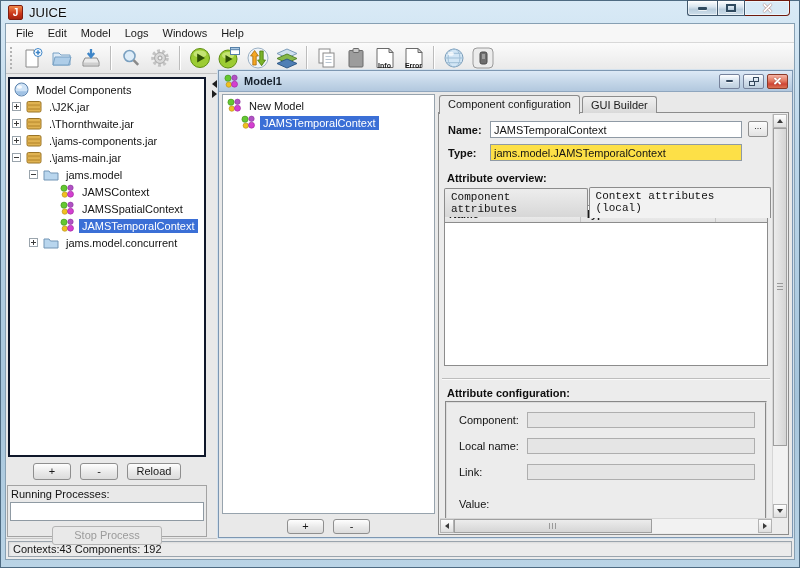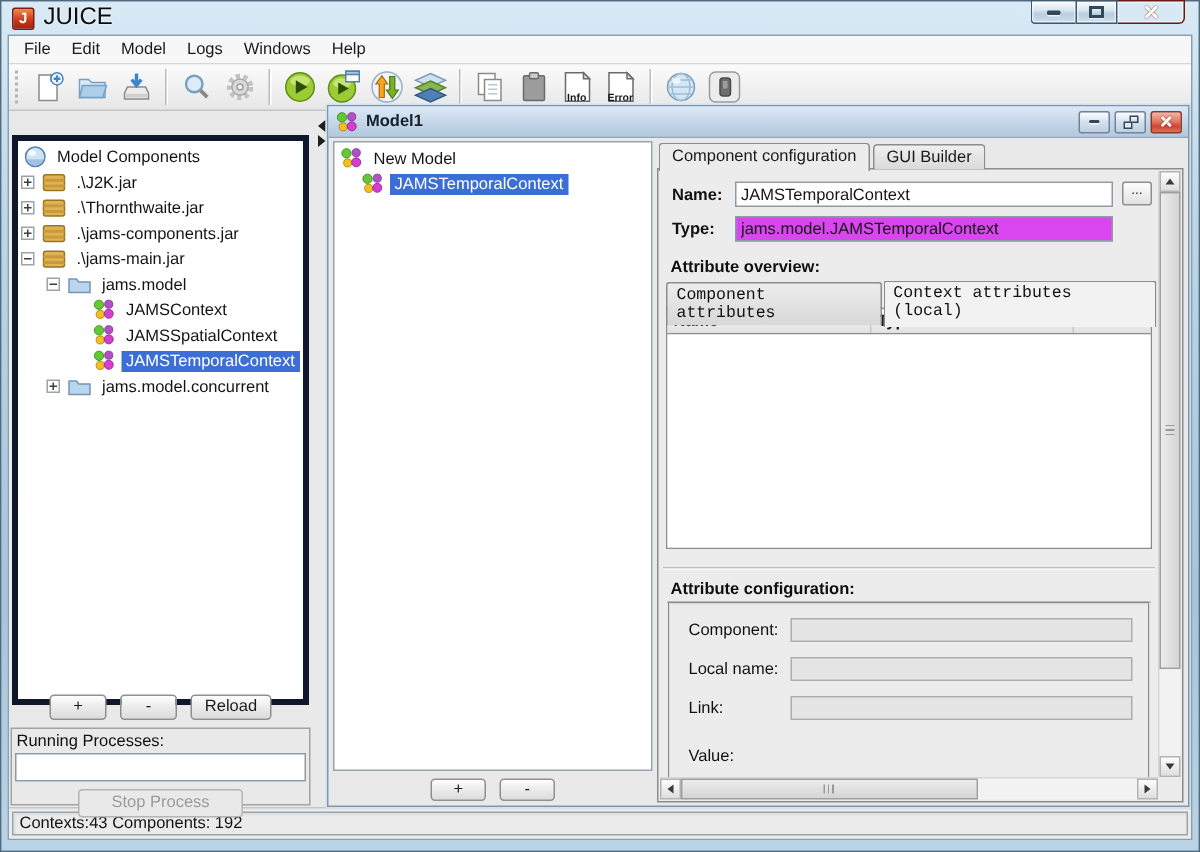--- a/index.html
+++ b/index.html
@@ -8,21 +8,21 @@
 
   .window { position:absolute; inset:0; width:800px; height:568px;
     background:linear-gradient(180deg,#d9eaf6 0%,#bdd7ea 25%,#a5c4db 70%,#bad4e6 100%);
     border:1px solid #4e6b82; }
 
   
   .titlebar { position:absolute; top:0; left:0; right:0; height:22px; display:flex; align-items:center; padding:0 7px; }
   .app-icon { width:15px; height:15px; border-radius:2px; border:1px solid #7e1d10;
     background:linear-gradient(180deg,#f08a4b,#ca3418 60%,#a52410); color:#fff; font-weight:bold; font-size:10px;
     display:flex; align-items:center; justify-content:center; }
-  .title-text { margin-left:6px; font-size:16px; color:#0c0c0c; text-shadow:0 0 2px #fff; }
+  .title-text { margin-left:6px; font-size:13px; color:#0c0c0c; text-shadow:0 0 2px #fff; }
   .win-controls { position:absolute; top:-1px; right:9px; display:flex; }
   .wbtn { height:16px; border:1px solid #41586d; display:flex; align-items:center; justify-content:center;
     background:linear-gradient(180deg,#fdfeff,#d9e6f0 40%,#b9cddd 60%,#cfdfeb); box-shadow:inset 0 0 0 1px rgba(255,255,255,.55); }
   .wbtn.minb { width:30px; border-radius:0 0 0 3px; border-right:none; }
   .wbtn.maxb { width:28px; }
   .wbtn.closeb { width:45px; border-left:none; border-radius:0 0 4px 0; border-color:#6e190d;
     background:linear-gradient(180deg,#f5b5a8,#e2english 0, #e07a65 40%, var(--close-red,#cf4434) 62%, #e69577); }
   .gdash { width:9px; height:3px; background:#2f4a5f; border-radius:1px; box-shadow:0 1px 0 rgba(255,255,255,.7); }
   .gbox { width:10px; height:8px; border:2px solid #2f4a5f; box-shadow:0 1px 0 rgba(255,255,255,.5); }
   .gx { position:relative; width:11px; height:10px; }
@@ -41,22 +41,22 @@
     display:flex; align-items:center; padding:0 2px; }
   .tb-handle { width:4px; height:22px; border-left:2px dotted #b3b3b3; margin:0 4px 0 2px; }
   .tb-sep { width:1px; height:24px; background:#bcbcbc; box-shadow:1px 0 0 #fff; margin:0 5px; }
   .tb-btn { width:29px; height:28px; display:flex; align-items:center; justify-content:center; position:relative; border-radius:2px; }
   .tb-badge { position:absolute; bottom:3px; left:0; right:0; text-align:center; font-size:7px; font-weight:bold; color:#1a1a1a; }
 
   .content { flex:1; position:relative; background:#e9e9e9; }
 
   
   .sidebar { position:absolute; left:0; top:0; bottom:0; width:204px; }
-  .tree-box { position:absolute; left:2px; top:16px; width:198px; height:380px; background:#fff;
-    border:4px solid #0f172a; overflow:hidden; padding-top:2px; }
+  .tree-box { position:absolute; left:2px; top:3px; width:198px; height:380px; background:#fff;
+    border:2px solid #0f172a; overflow:hidden; padding-top:2px; }
   .trow { display:flex; align-items:center; height:17px; white-space:nowrap; }
   .ind { display:inline-block; flex:none; }
   .handle { position:relative; width:9px; height:9px; border:1px solid #9aa4ac; background:#fff; flex:none; margin-right:5px; }
   .handle .hl { position:absolute; left:1px; right:1px; top:3px; height:1px; background:#3c3c3c; }
   .handle .vl { position:absolute; top:1px; bottom:1px; left:3px; width:1px; background:#3c3c3c; }
   .ticon { flex:none; margin-right:4px; display:flex; }
   .tlabel { padding:1px 3px; color:#141414; }
   .tlabel.sel { background:var(--sel,#3b6fd6); color:#fff; }
 
   .side-buttons { position:absolute; top:389px; left:2px; width:198px; display:flex; justify-content:center; gap:9px; }
@@ -104,21 +104,21 @@
   .tab { border:1px solid #8c8c8c; border-bottom:none; border-radius:3px 3px 0 0; padding:2px 8px; margin-right:2px;
     background:linear-gradient(#f0f0f0,#d9d9d9); color:#1a1a1a; }
   .tab.active { background:#ececec; padding-bottom:4px; margin-bottom:-1px; }
   .tab-content { position:absolute; left:0; right:0; top:18px; bottom:0; border:1px solid #8c8c8c; background:#ececec; z-index:1; }
 
   .view { position:absolute; left:1px; top:1px; right:16px; bottom:16px; overflow:hidden; }
   .frow { position:absolute; display:flex; align-items:center; }
   .flabel { font-weight:bold; width:42px; flex:none; }
   .tfield { flex:1; height:17px; background:#fff; border:1px solid #8f9aa5;
     font-family:"Liberation Sans",sans-serif; font-size:11px; padding:0 3px; color:#141414; }
-  .tfield.ro { background:#d946ef; }
+  .tfield.ro { background:#fde047; }
   .more-btn { position:absolute; right:4px; top:7px; width:20px; height:16px; font-size:9px; line-height:8px; padding:0;
     background:linear-gradient(#fdfdfd,#e2e2e2); border:1px solid #8f8f8f; border-radius:2px; }
   .sec-label { position:absolute; font-weight:bold; color:#0e0e0e; }
 
   .tabs2 { position:absolute; left:4px; top:73px; display:flex; align-items:flex-end; z-index:3;font-family:Liberation Mono, monospace; }
   .tab2 { border:1px solid #8c8c8c; border-bottom:none; border-radius:2px 2px 0 0; padding:2px 6px; margin-right:1px;
     background:linear-gradient(#ededed,#d7d7d7); }
   .tab2.active { background:#f2f2f2; padding-bottom:4px; margin-bottom:-1px; }
   .tableview { position:absolute; left:4px; right:4px; top:91px; height:161px; border:1px solid #8c8c8c; background:#fff; z-index:2; }
   .thead { display:flex; height:17px; background:linear-gradient(#ffffff,#e1e1e1); border-bottom:1px solid #8c8c8c; }

